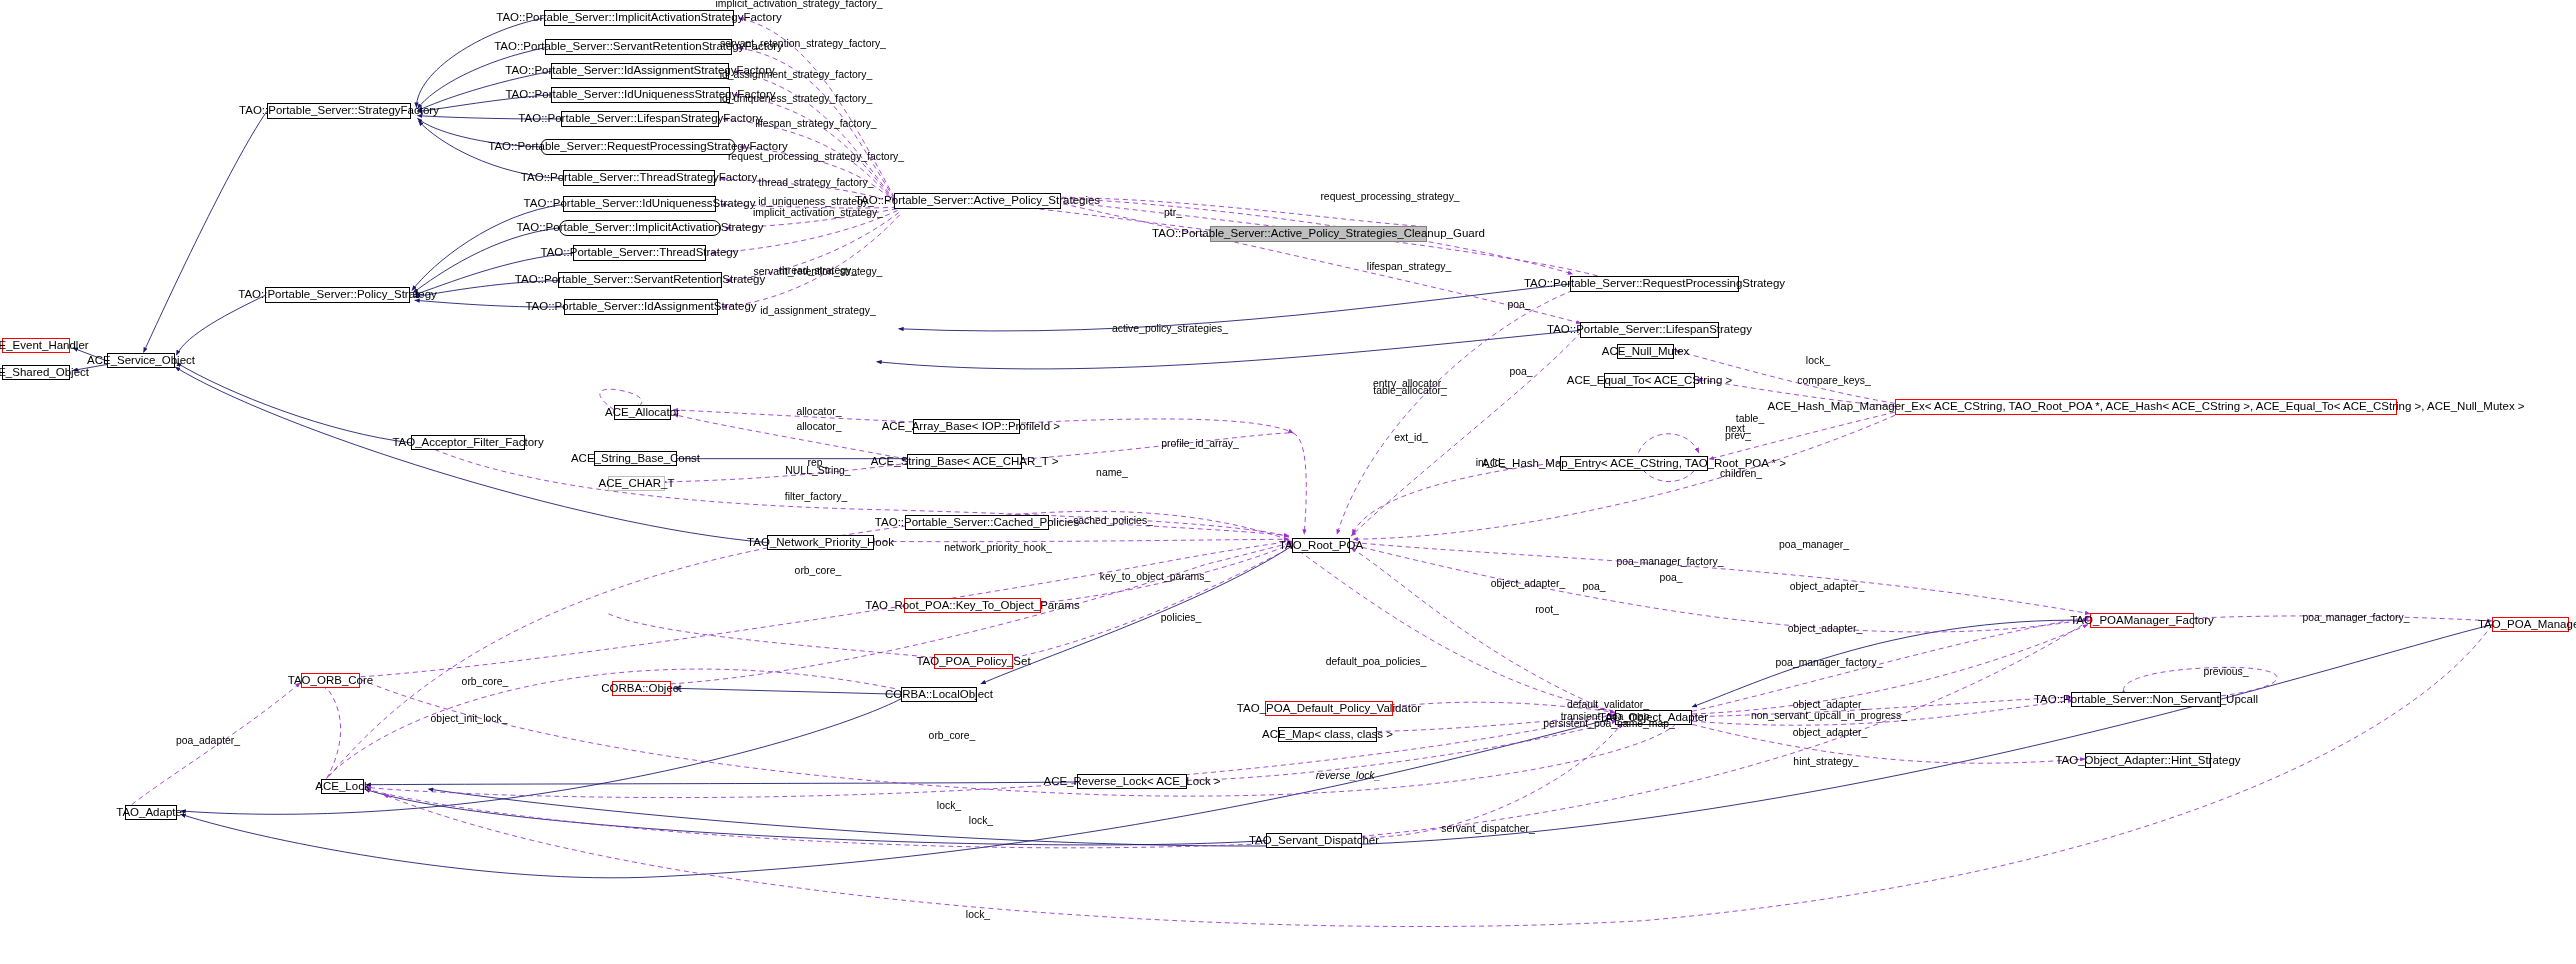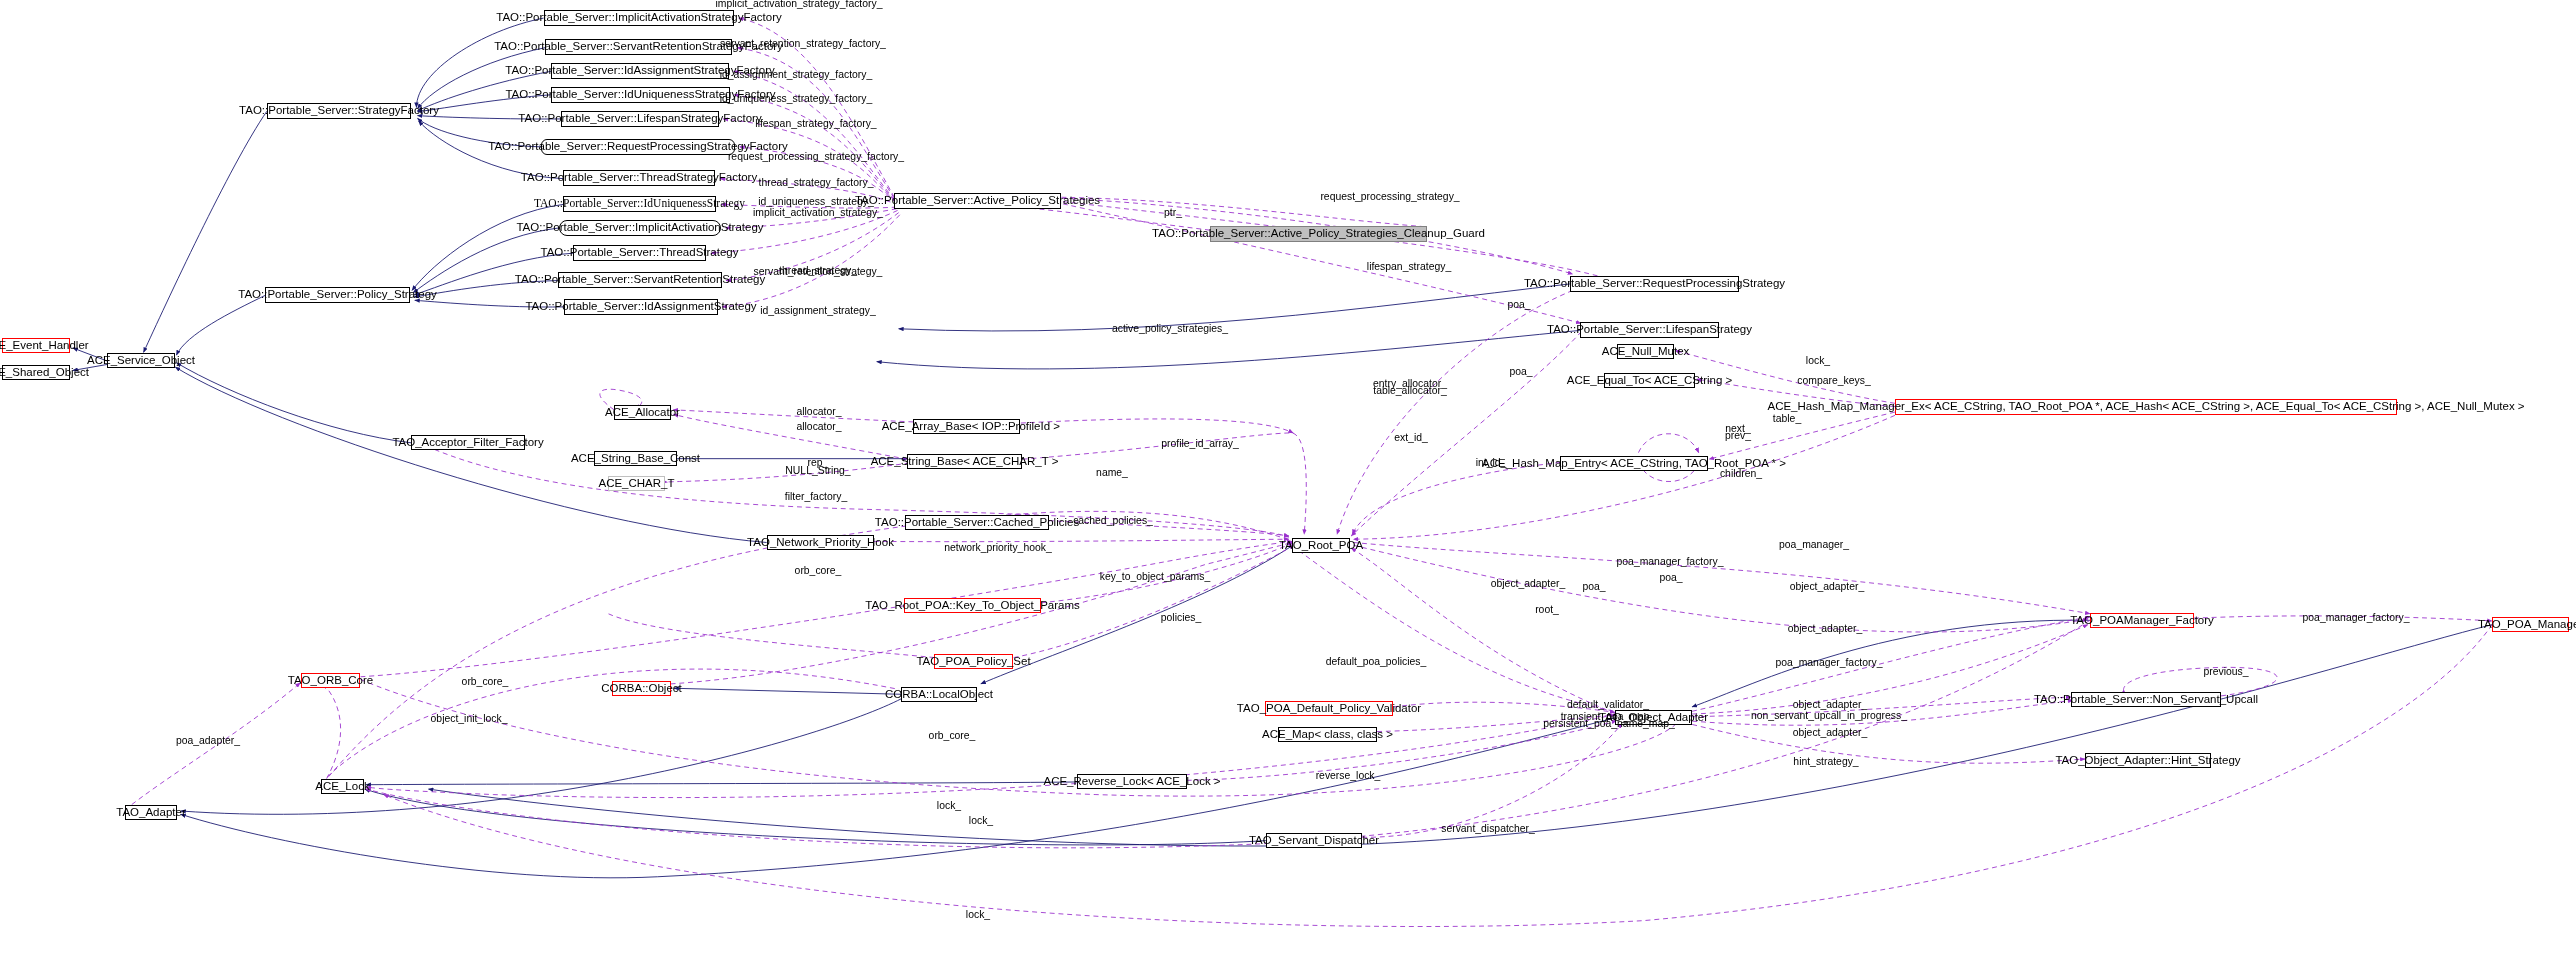--- a/index.html
+++ b/index.html
@@ -166,21 +166,21 @@
   </svg>
 
 <div class="node" style="left: 544px; top: 10px; width: 190px; height: 16.4px;">TAO::Portable_Server::ImplicitActivationStrategyFactory</div>
     <div class="node" style="left: 545px; top: 39px; width: 187px; height: 16.4px;">TAO::Portable_Server::ServantRetentionStrategyFactory</div>
     <div class="node" style="left: 551px; top: 63px; width: 178px; height: 16.4px;">TAO::Portable_Server::IdAssignmentStrategyFactory</div>
     <div class="node" style="left: 551px; top: 87px; width: 179px; height: 16.4px;">TAO::Portable_Server::IdUniquenessStrategyFactory</div>
     <div class="node" style="left: 561px; top: 111px; width: 158px; height: 16.4px;">TAO::Portable_Server::LifespanStrategyFactory</div>
     <div class="node" style="left: 541px; top: 139px; width: 194px; height: 16.4px; border-radius: 6px;">TAO::Portable_Server::RequestProcessingStrategyFactory</div>
     <div class="node" style="left: 563px; top: 170px; width: 152px; height: 16.4px;">TAO::Portable_Server::ThreadStrategyFactory</div>
     <div class="node" style="left: 267px; top: 103px; width: 144px; height: 16.4px;">TAO::Portable_Server::StrategyFactory</div>
-    <div class="node" style="left: 563px; top: 196px; width: 153px; height: 16.4px; font-family: Liberation Serif, serif;">TAO::Portable_Server::IdUniquenessStrategy</div>
+    <div class="node" style="left: 563px; top: 196px; width: 153px; height: 16.4px;">TAO::Portable_Server::IdUniquenessStrategy</div>
     <div class="node" style="left: 559px; top: 220px; width: 162px; height: 16.4px; border-radius: 8px;">TAO::Portable_Server::ImplicitActivationStrategy</div>
     <div class="node" style="left: 573px; top: 245px; width: 133px; height: 16.4px;">TAO::Portable_Server::ThreadStrategy</div>
     <div class="node" style="left: 558px; top: 272px; width: 164px; height: 16.4px;">TAO::Portable_Server::ServantRetentionStrategy</div>
     <div class="node" style="left: 564px; top: 299px; width: 154px; height: 16.4px;">TAO::Portable_Server::IdAssignmentStrategy</div>
     <div class="node" style="left: 265px; top: 287px; width: 145px; height: 16.4px;">TAO::Portable_Server::Policy_Strategy</div>
     <div class="node" style="left: 894px; top: 193px; width: 167px; height: 16.4px;">TAO::Portable_Server::Active_Policy_Strategies</div>
     <div class="node grey" style="left: 1210px; top: 226px; width: 217px; height: 16.4px;">TAO::Portable_Server::Active_Policy_Strategies_Cleanup_Guard</div>
     <div class="node" style="left: 1570px; top: 276px; width: 169px; height: 16.4px;">TAO::Portable_Server::RequestProcessingStrategy</div>
     <div class="node" style="left: 1580px; top: 322px; width: 139px; height: 16.4px;">TAO::Portable_Server::LifespanStrategy</div>
     <div class="node red" style="left: 1.6px; top: 338px; width: 68px; height: 15.3px;">ACE_Event_Handler</div>
@@ -228,21 +228,21 @@
     <div class="elabel" style="left: 818px; top: 272px;">servant_retention_strategy_</div>
     <div class="elabel" style="left: 818px; top: 311px;">id_assignment_strategy_</div>
     <div class="elabel" style="left: 1390px; top: 197px;">request_processing_strategy_</div>
     <div class="elabel" style="left: 1173px; top: 213px;">ptr_</div>
     <div class="elabel" style="left: 1409px; top: 267px;">lifespan_strategy_</div>
     <div class="elabel" style="left: 1170px; top: 329px;">active_policy_strategies_</div>
     <div class="elabel" style="left: 1519px; top: 305px;">poa_</div>
     <div class="elabel" style="left: 1521px; top: 372px;">poa_</div>
     <div class="elabel" style="left: 1818px; top: 361px;">lock_</div>
     <div class="elabel" style="left: 1834px; top: 381px;">compare_keys_</div>
-    <div class="elabel" style="left: 1787px; top: 419px;">table_</div>
+    <div class="elabel" style="left: 1750px; top: 419px;">table_</div>
     <div class="elabel" style="left: 1738px; top: 429px;">next_</div>
     <div class="elabel" style="left: 1738px; top: 436px;">prev_</div>
     <div class="elabel" style="left: 1741px; top: 474px;">children_</div>
     <div class="elabel" style="left: 1491px; top: 463px;">int_id_</div>
     <div class="elabel" style="left: 819px; top: 412px;">allocator_</div>
     <div class="elabel" style="left: 819px; top: 427px;">allocator_</div>
     <div class="elabel" style="left: 1410px; top: 384px;">entry_allocator_</div>
     <div class="elabel" style="left: 1410px; top: 391px;">table_allocator_</div>
     <div class="elabel" style="left: 1200px; top: 444px;">profile_id_array_</div>
     <div class="elabel" style="left: 1411px; top: 438px;">ext_id_</div>
@@ -257,21 +257,21 @@
     <div class="elabel" style="left: 1181px; top: 618px;">policies_</div>
     <div class="elabel" style="left: 1376px; top: 662px;">default_poa_policies_</div>
     <div class="elabel" style="left: 485px; top: 682px;">orb_core_</div>
     <div class="elabel" style="left: 469px; top: 719px;">object_init_lock_</div>
     <div class="elabel" style="left: 208px; top: 741px;">poa_adapter_</div>
     <div class="elabel" style="left: 952px; top: 736px;">orb_core_</div>
     <div class="elabel" style="left: 981px; top: 821px;">lock_</div>
     <div class="elabel" style="left: 1608px; top: 705px;">default_validator_</div>
     <div class="elabel" style="left: 1608px; top: 717px;">transient_poa_map_</div>
     <div class="elabel" style="left: 1609px; top: 724px;">persistent_poa_name_map_</div>
-    <div class="elabel" style="left: 1348px; top: 776px;">reverse_lock_</div>
+    <div class="elabel" style="left: 1348px; top: 776px; font-style: italic;">reverse_lock_</div>
     <div class="elabel" style="left: 1488px; top: 829px;">servant_dispatcher_</div>
     <div class="elabel" style="left: 1528px; top: 584px;">object_adapter_</div>
     <div class="elabel" style="left: 1594px; top: 587px;">poa_</div>
     <div class="elabel" style="left: 1814px; top: 545px;">poa_manager_</div>
     <div class="elabel" style="left: 1670px; top: 562px;">poa_manager_factory_</div>
     <div class="elabel" style="left: 1671px; top: 578px;">poa_</div>
     <div class="elabel" style="left: 1827px; top: 587px;">object_adapter_</div>
     <div class="elabel" style="left: 1825px; top: 629px;">object_adapter_</div>
     <div class="elabel" style="left: 1547px; top: 610px;">root_</div>
     <div class="elabel" style="left: 1829px; top: 663px;">poa_manager_factory_</div>

